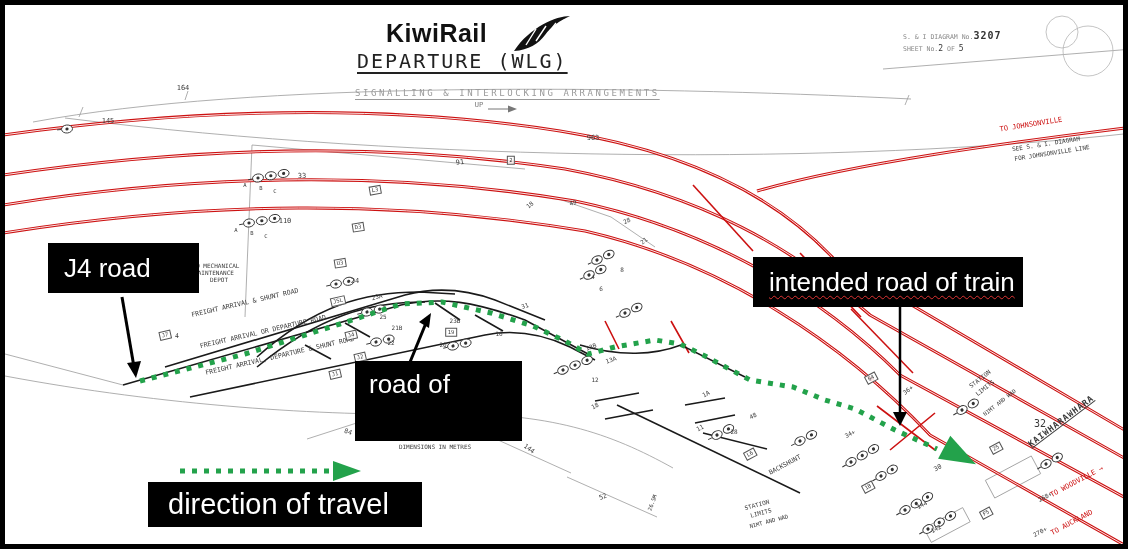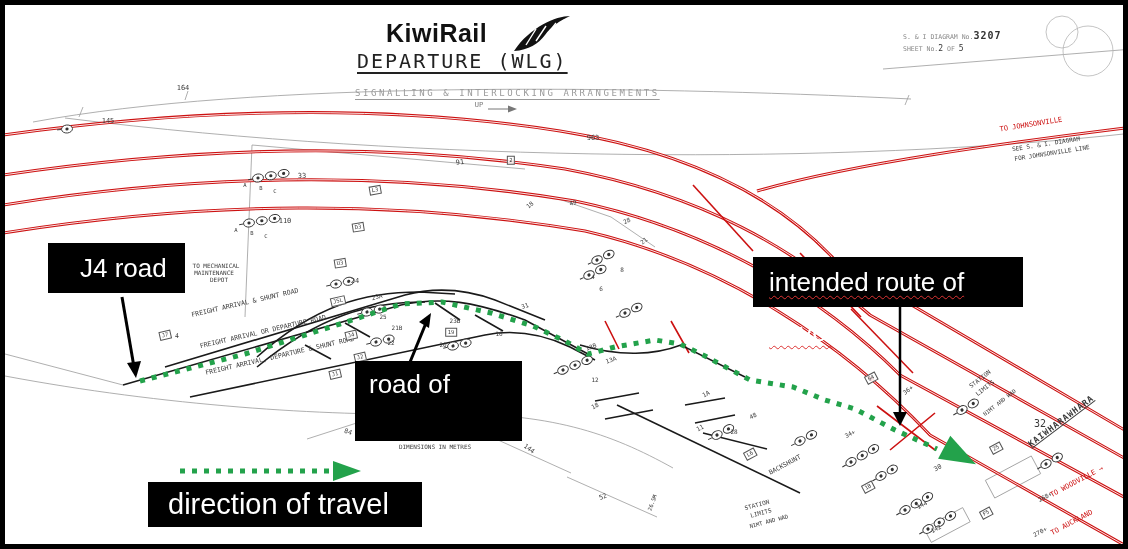--- a/index.html
+++ b/index.html
@@ -12,21 +12,21 @@
   .title{position:absolute;left:352px;top:44px;font-size:20px;letter-spacing:2px;color:#222;
          font-family:"DejaVu Sans Mono",monospace;text-decoration:underline;text-underline-offset:4px;}
   .sub{position:absolute;left:350px;top:83px;font-size:9px;letter-spacing:2.6px;color:#9a9a9a;
        font-family:"DejaVu Sans Mono",monospace;text-decoration:underline;text-underline-offset:3px;}
   .ref{position:absolute;left:898px;top:23px;font-size:6.5px;color:#888;
        font-family:"DejaVu Sans Mono",monospace;line-height:1.5;}
   .ref b{color:#333;font-size:10px;letter-spacing:1px;}
   .ref .sn{color:#333;font-size:8px;}
   
   .ann{position:absolute;background:#000;color:#fff;box-sizing:border-box;}
-  .ann-j4{left:43px;top:238px;width:137px;height:50px;font-size:26px;line-height:50px;padding-left:32px;}
+  .ann-j4{left:43px;top:238px;width:151px;height:50px;font-size:26px;line-height:50px;padding-left:16px;}
   .ann-der{left:350px;top:356px;width:167px;height:80px;font-size:26px;line-height:34px;padding:6px 0 0 14px;}
   .ann-int{left:748px;top:252px;width:270px;height:50px;font-size:26px;line-height:50px;padding-left:16px;}
   .ann-int .wavy{text-decoration:underline;text-decoration-style:wavy;text-decoration-color:#d33;
                  text-decoration-thickness:1px;text-underline-offset:4px;}
   .ann-dir{left:143px;top:477px;width:274px;height:45px;font-size:29px;line-height:45px;padding-left:20px;}
   
   .ml{position:absolute;white-space:nowrap;color:#3a3a3a;line-height:1;
       font-family:"DejaVu Sans Mono",monospace;transform-origin:center;}
   .mlb{border:0.5px solid #555;padding:0.5px 1.5px;font-size:5.5px;background:rgba(255,255,255,.85);}
 </style>
@@ -366,16 +366,16 @@
       <div class="ml" style="left: 231px; top: 226px; font-size: 5.5px; transform: translate(-50%, -50%) rotate(0deg);">A</div>
       <div class="ml" style="left: 247px; top: 229px; font-size: 5.5px; transform: translate(-50%, -50%) rotate(0deg);">B</div>
       <div class="ml" style="left: 261px; top: 232px; font-size: 5.5px; transform: translate(-50%, -50%) rotate(0deg);">C</div>
     </div>
 
   <div class="ann ann-j4">J4 road</div>
   <div class="ann ann-der">
     <div>road of</div>
   </div>
   <div class="ann ann-int">
-    <span class="wavy">intended route of travel</span>
+    <span class="wavy">intended road of train</span>
   </div>
   <div class="ann ann-dir">direction of travel</div>
 </div>
 
 </body></html>

